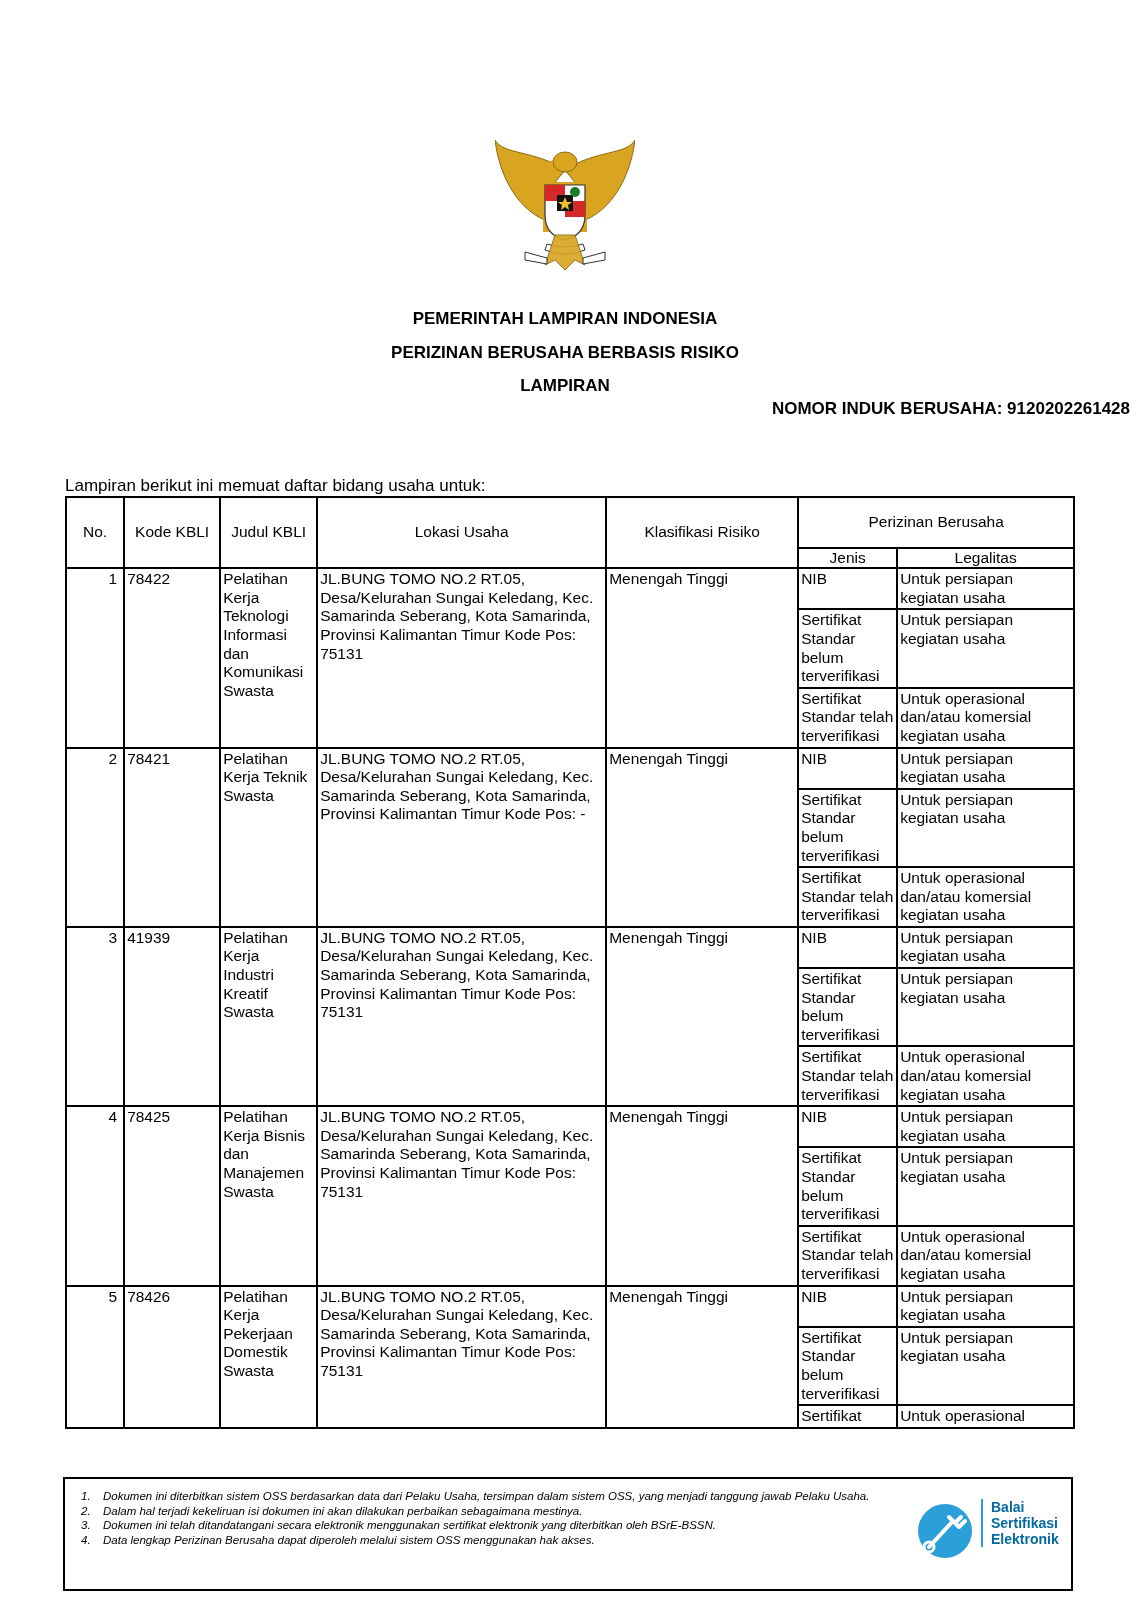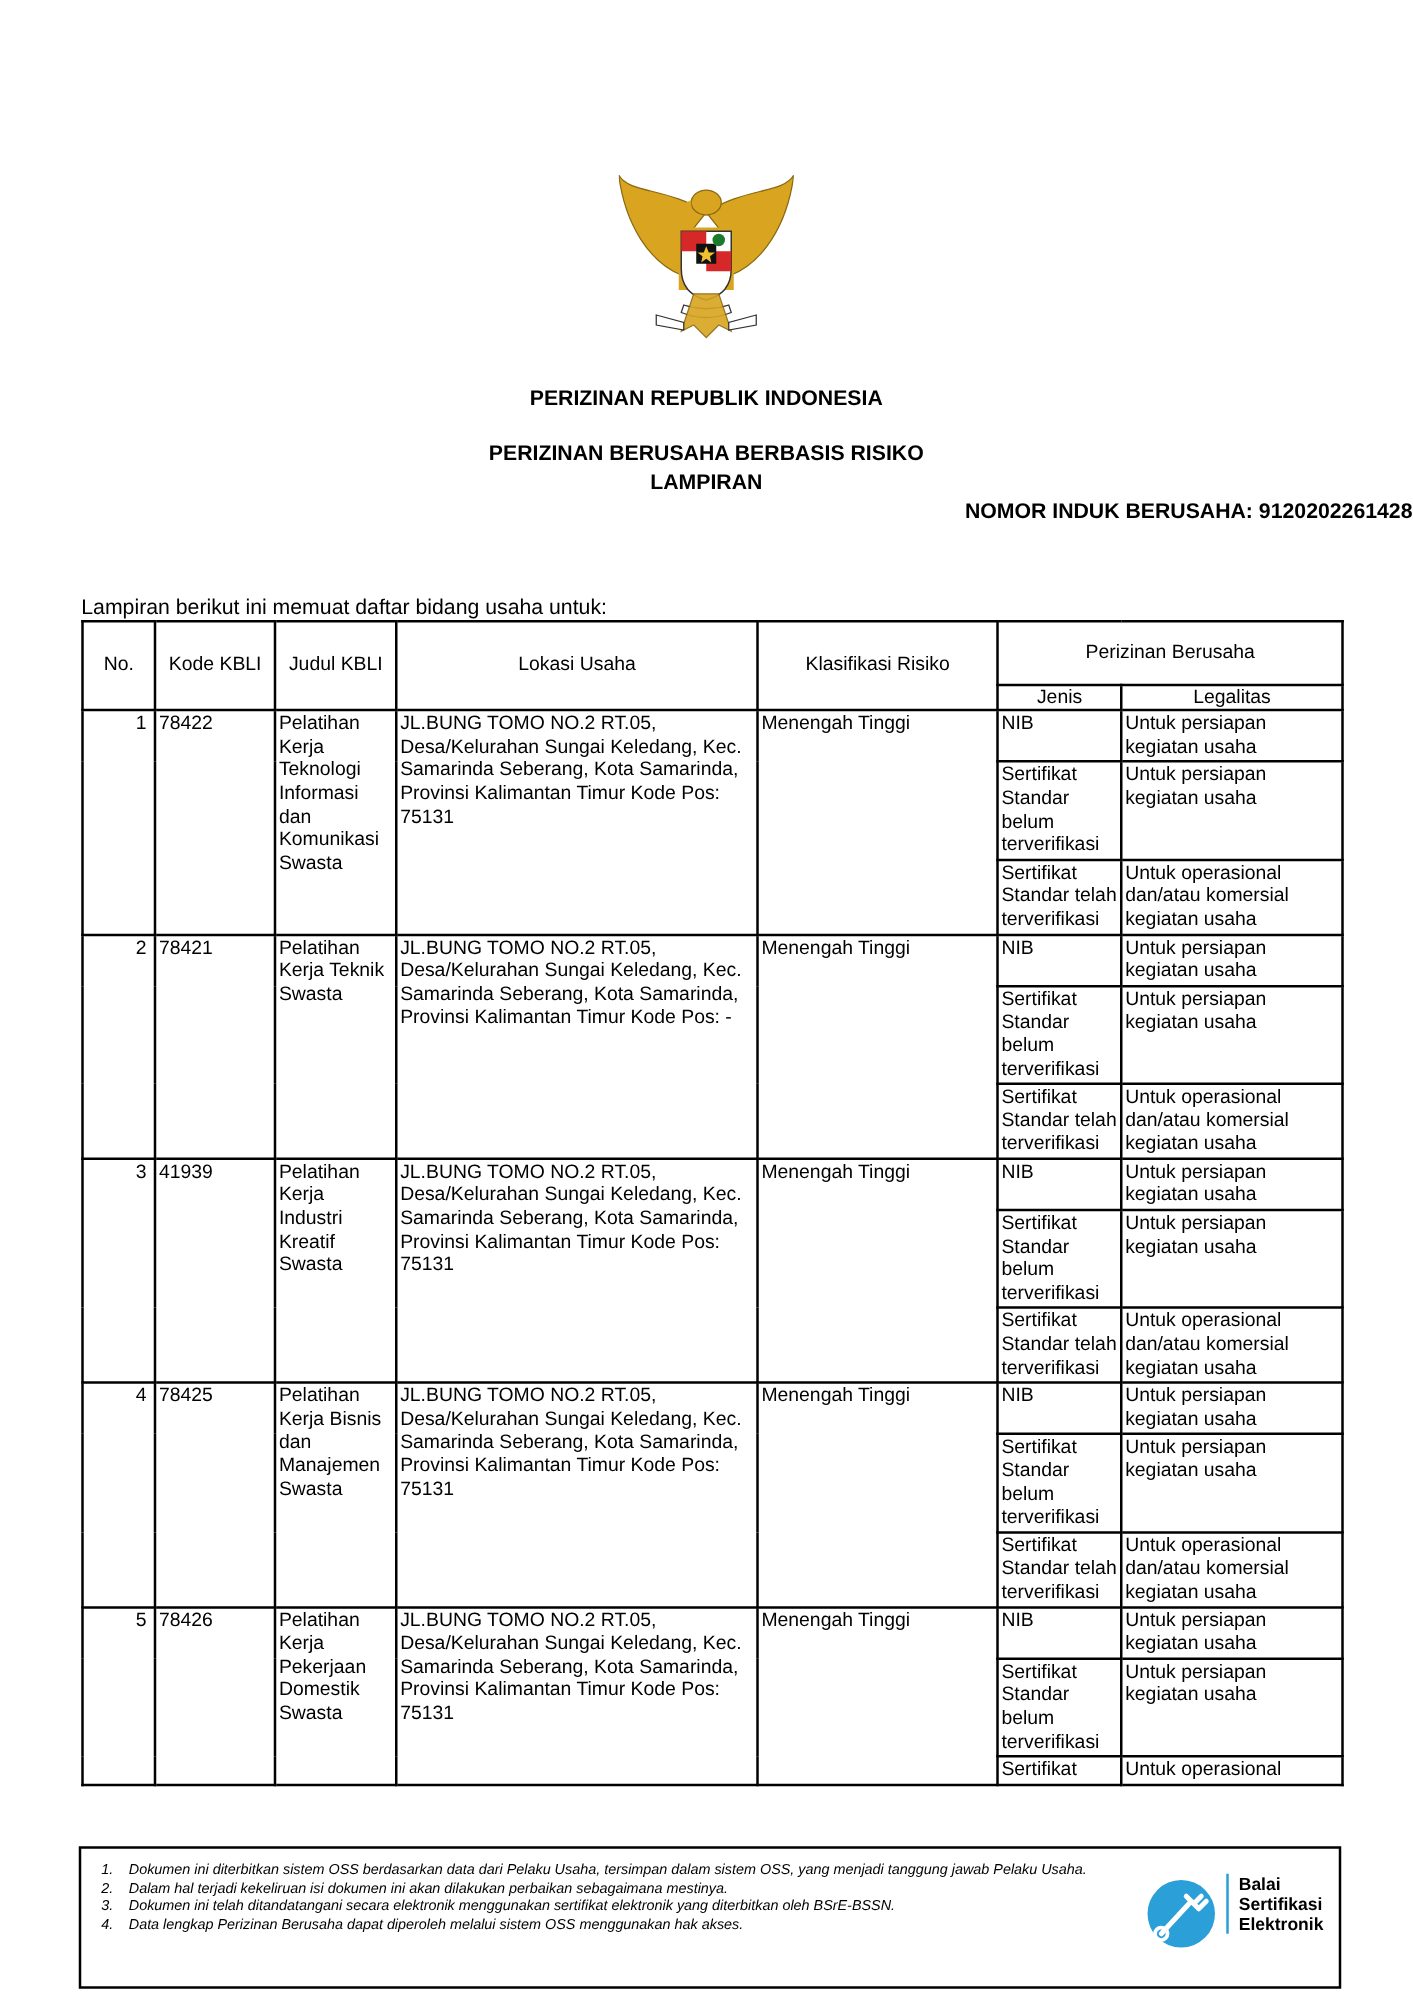--- a/index.html
+++ b/index.html
@@ -9,21 +9,21 @@
   .intro { position:absolute; left:65px; top:476px; font-size:17px; }
   table.main { position:absolute; left:65px; top:496px; border-collapse:collapse; font-size:15.5px; line-height:18.6px; table-layout:fixed; }
   table.main td, table.main th { border:2px solid #000; vertical-align:top; padding:1px 2px; font-weight:normal; }
   table.main th { text-align:center; vertical-align:middle; }
   .no { text-align:right; padding-right:6px !important; }
   .footer-box { position:absolute; left:63px; top:1477px; width:1006px; height:110px; border:2px solid #000; }
   .notes { position:absolute; left:8px; top:10px; width:850px; font-size:11.5px; font-style:italic; line-height:14.5px; margin:0; padding:0; list-style:none; }
   .notes li { position:relative; padding-left:30px; }
   .notes li .n { position:absolute; left:8px; top:0; }
   .bsre { position:absolute; left:850px; top:20px; width:150px; height:70px; }
-  .bsre-text { position:absolute; left:66px; top:0px; color:#000000; font-weight:bold; font-size:14px; line-height:16px; padding-left:8px; border-left:2px solid #2a9fd8; }
+  .bsre-text { position:absolute; left:66px; top:0px; color:#0369a1; font-weight:bold; font-size:14px; line-height:16px; padding-left:8px; border-left:2px solid #2a9fd8; }
 </style>
 </head>
 <body>
 
 <svg class="emblem" viewBox="0 0 140 140">
   <path d="M70 30 C40 10 8 15 0 0 C5 40 25 70 50 80 L50 55 Z" fill="#d9a520" stroke="#8a6a10" stroke-width="1"></path>
   <path d="M70 30 C100 10 132 15 140 0 C135 40 115 70 90 80 L90 55 Z" fill="#d9a520" stroke="#8a6a10" stroke-width="1"></path>
   <ellipse cx="70" cy="22" rx="12" ry="10" fill="#d9a520" stroke="#8a6a10"></ellipse>
   <path d="M58 20 L50 24 L58 26 Z" fill="#d9a520"></path>
   <rect x="48" y="42" width="44" height="50" fill="#d9a520"></rect>
@@ -32,22 +32,22 @@
   <rect x="70" y="61" width="20" height="16" fill="#d62828"></rect>
   <rect x="62" y="55" width="16" height="16" fill="#111"></rect>
   <polygon points="70,57 72,62 77,62 73,65 74,70 70,67 66,70 67,65 63,62 68,62" fill="#f0c030"></polygon>
   <circle cx="80" cy="52" r="5" fill="#1c7a2c"></circle>
   <path d="M50 110 Q70 118 90 110 L88 104 Q70 110 52 104 Z" fill="#fff" stroke="#333"></path>
   <path d="M60 95 L50 125 L60 120 L70 130 L80 120 L90 125 L80 95 Z" fill="#d9a520" stroke="#8a6a10" opacity="0.9"></path>
   <path d="M30 112 L52 118 L52 124 L30 120 Z" fill="#fff" stroke="#333"></path>
   <path d="M110 112 L88 118 L88 124 L110 120 Z" fill="#fff" stroke="#333"></path>
 </svg>
 
-<div class="hdr" style="top:307px;">PERIZINAN REPUBLIK INDONESIA</div>
-<div class="hdr" style="top:351px;">PERIZINAN BERUSAHA BERBASIS RISIKO</div>
+<div class="hdr" style="top:307px;">PEMERINTAH LAMPIRAN INDONESIA</div>
+<div class="hdr" style="top:341px;">PERIZINAN BERUSAHA BERBASIS RISIKO</div>
 <div class="hdr" style="top:374px;text-align:center;">LAMPIRAN</div>
 <div class="hdr" style="top:397px;text-align:right;">NOMOR INDUK BERUSAHA: 9120202261428</div>
 
 <div class="intro">Lampiran berikut ini memuat daftar bidang usaha untuk:</div>
 
 <table class="main">
   <colgroup>
     <col style="width:29px">
       <col style="width:96px">
       <col style="width:97px">

